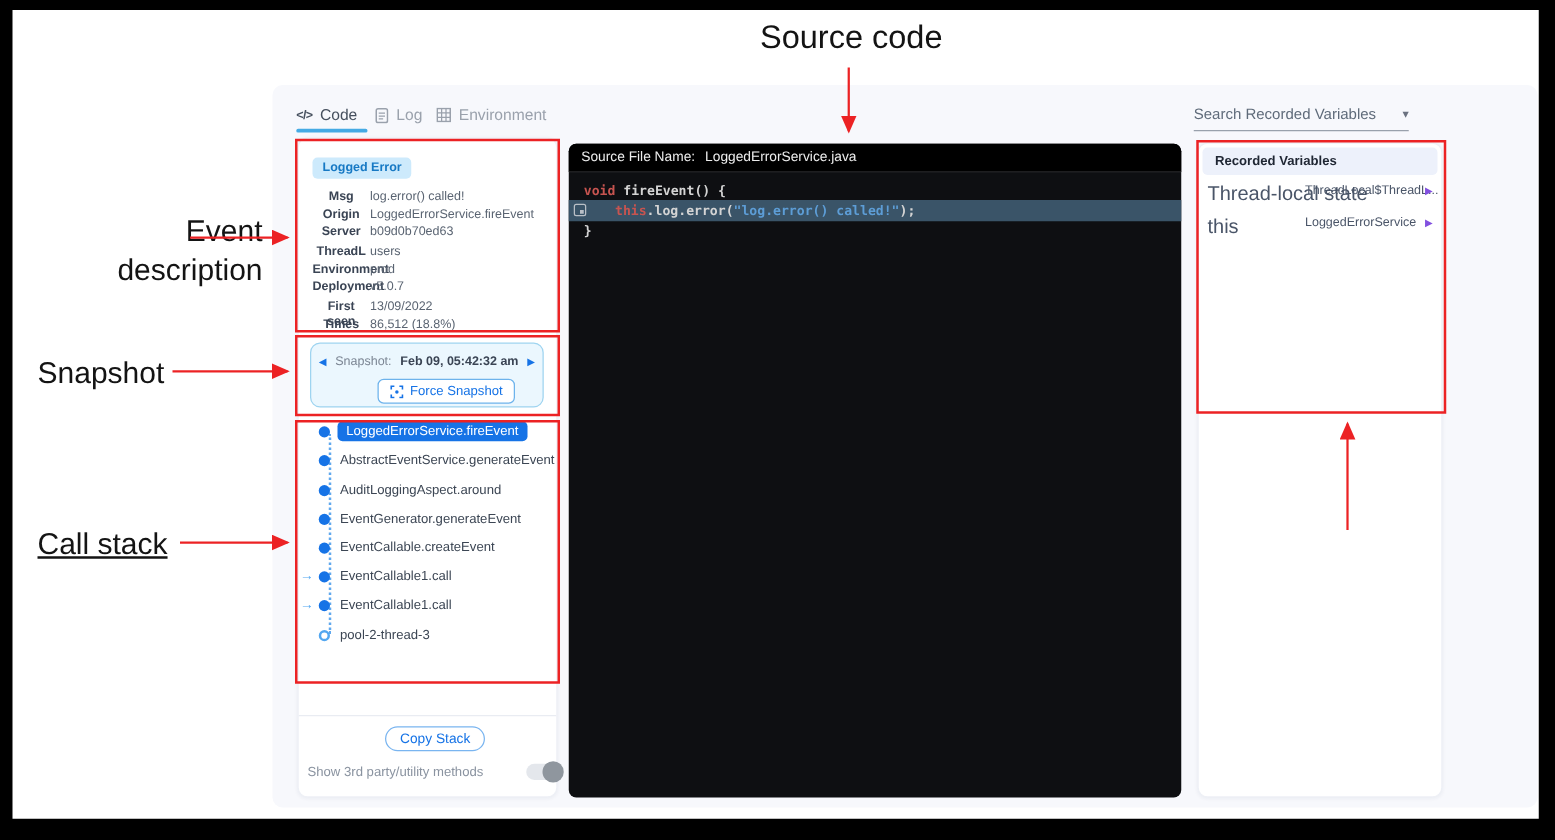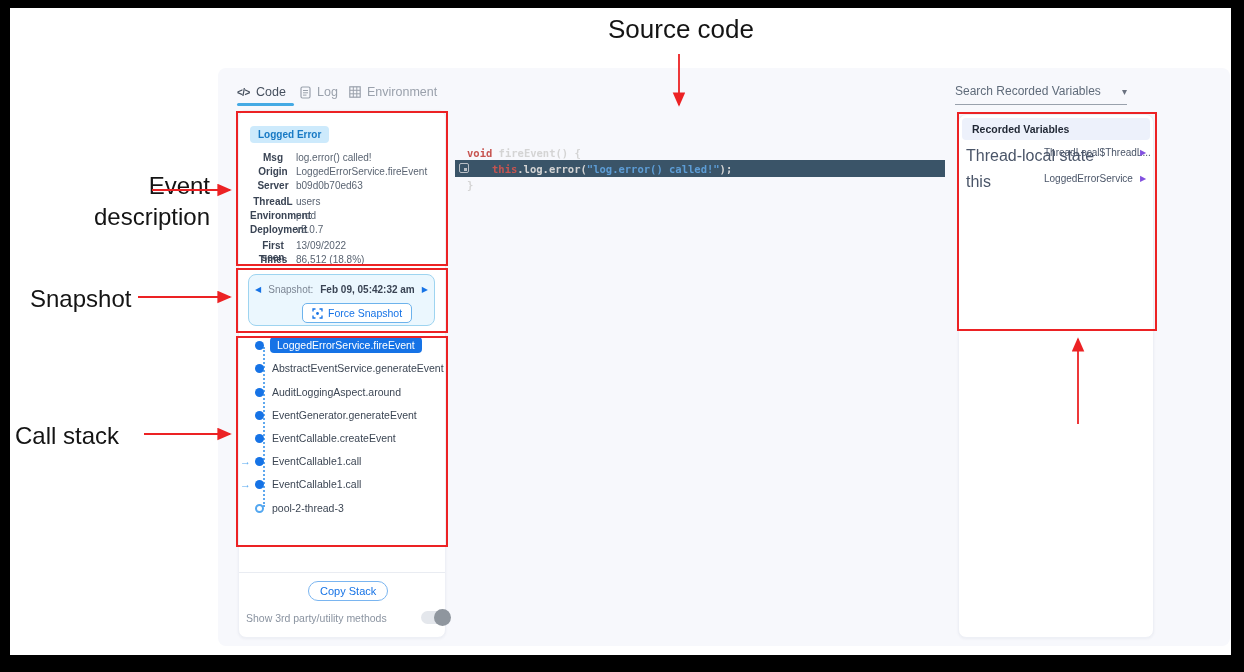--- a/index.html
+++ b/index.html
@@ -207,20 +207,26 @@
     <span class="lbl">pool-2-thread-3</span>
   </div>
 
   <div class="abs" id="stack-divider" style="left:239px; top:572px; width:206px;"></div>
   <button id="copy-stack-btn" style="left:308px; top:581px;">Copy Stack</button>
   <div class="abs" id="toggle-row-label" style="left:246px; top:612px;">Show 3rd party/utility methods</div>
   <div class="abs" id="toggle-track" style="left:421px; top:611px;">
     <div id="toggle-knob"></div>
   </div>
 
+  <div class="abs" id="code-panel" style="left:455px; top:115px; width:490px; height:523px;">
+    <div id="code-header">
+      <span>Source File Name:</span>
+      <span class="fname">LoggedErrorService.java</span>
+    </div>
+  </div>
   <div class="abs" id="code-highlight" style="left:455px; top:160px; width:490px; height:17px;"></div>
   <div class="abs" id="gutter-icon" style="left:459px; top:163px;"></div>
 
   <div class="codeline" style="left:467px; top:147px;"><span class="kw">void</span><span> fireEvent() {</span></div>
   <div class="codeline" style="left:492px; top:163px;"><span class="kw">this</span><span>.log.error(</span><span class="str">"log.error() called!"</span><span>);</span></div>
   <div class="codeline" style="left:467px; top:179px;"><span>}</span></div>
 
   <div class="abs card" style="left:958px; top:114px; width:196px; height:524px;"></div>
   <div class="abs" id="vars-header" style="left:962px; top:118px; width:188px; height:22px;">
     <span>Recorded Variables</span>
@@ -233,21 +239,21 @@
   <div class="abs var-expand" style="left:1140px; top:174px;">▶</div>
 
   <div class="abs ann-box" style="left:236px; top:111px; width:212px; height:155px;"></div>
   <div class="abs ann-box" style="left:236px; top:268px; width:212px; height:65px;"></div>
   <div class="abs ann-box" style="left:236px; top:336px; width:212px; height:211px;"></div>
   <div class="abs ann-box" style="left:957px; top:112px; width:200px; height:219px;"></div>
 
   <div class="abs ann-label" style="left:608px; top:14px; font-size:26px;">Source code</div>
   <div class="abs ann-label" style="left:30px; top:170px; width:180px;text-align:right;">Event description</div>
   <div class="abs ann-label" style="left:30px; top:283px;">Snapshot</div>
-  <div class="abs ann-label" style="left:15px; top:420px;">Call stack</div>
+  <div class="abs ann-label" style="left:30px; top:420px;text-decoration:underline;">Call stack</div>
 
   <svg id="overlay-svg" width="1244" height="672">
     <defs>
       <marker id="ah" markerWidth="9" markerHeight="8" refX="7" refY="3.5" orient="auto">
         <path d="M0,0 L8,3.5 L0,7 Z" fill="#ec2224"></path>
       </marker>
     </defs>
     <line x1="679" y1="54" x2="679" y2="105" stroke="#ec2224" stroke-width="1.8" marker-end="url(#ah)"></line>
     <line x1="152" y1="190" x2="230" y2="190" stroke="#ec2224" stroke-width="1.8" marker-end="url(#ah)"></line>
     <line x1="138" y1="297" x2="230" y2="297" stroke="#ec2224" stroke-width="1.8" marker-end="url(#ah)"></line>

